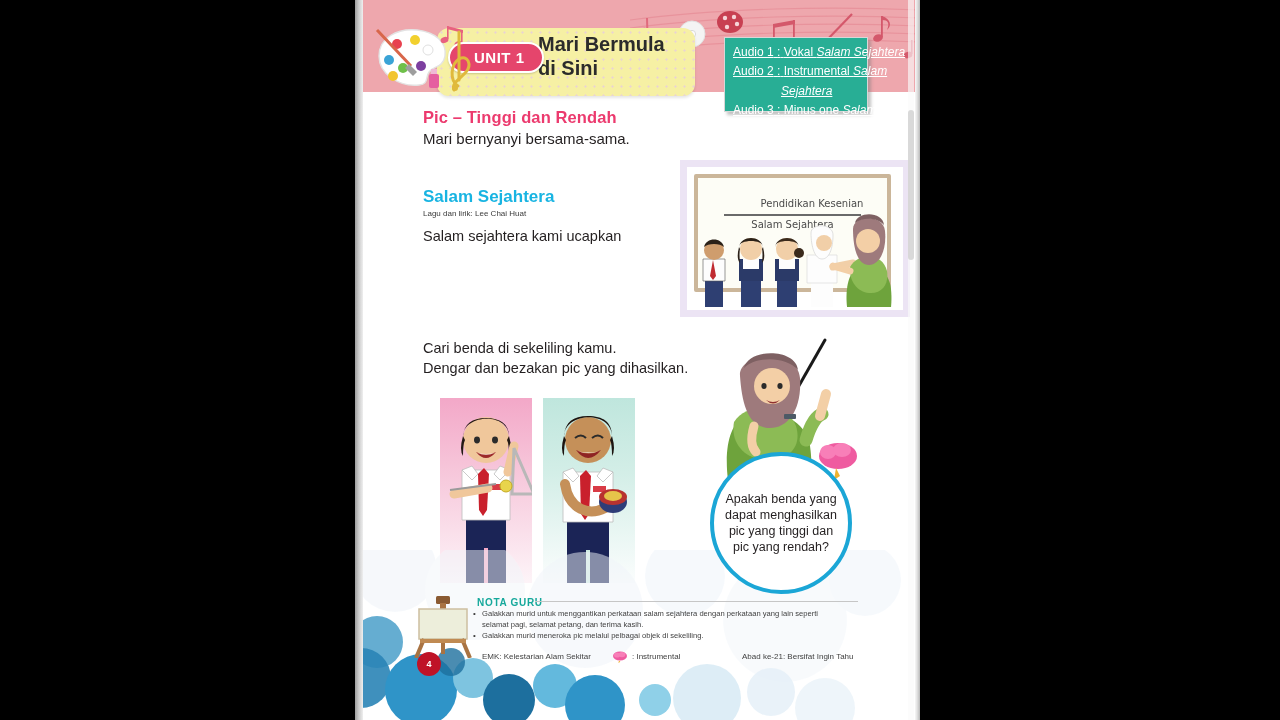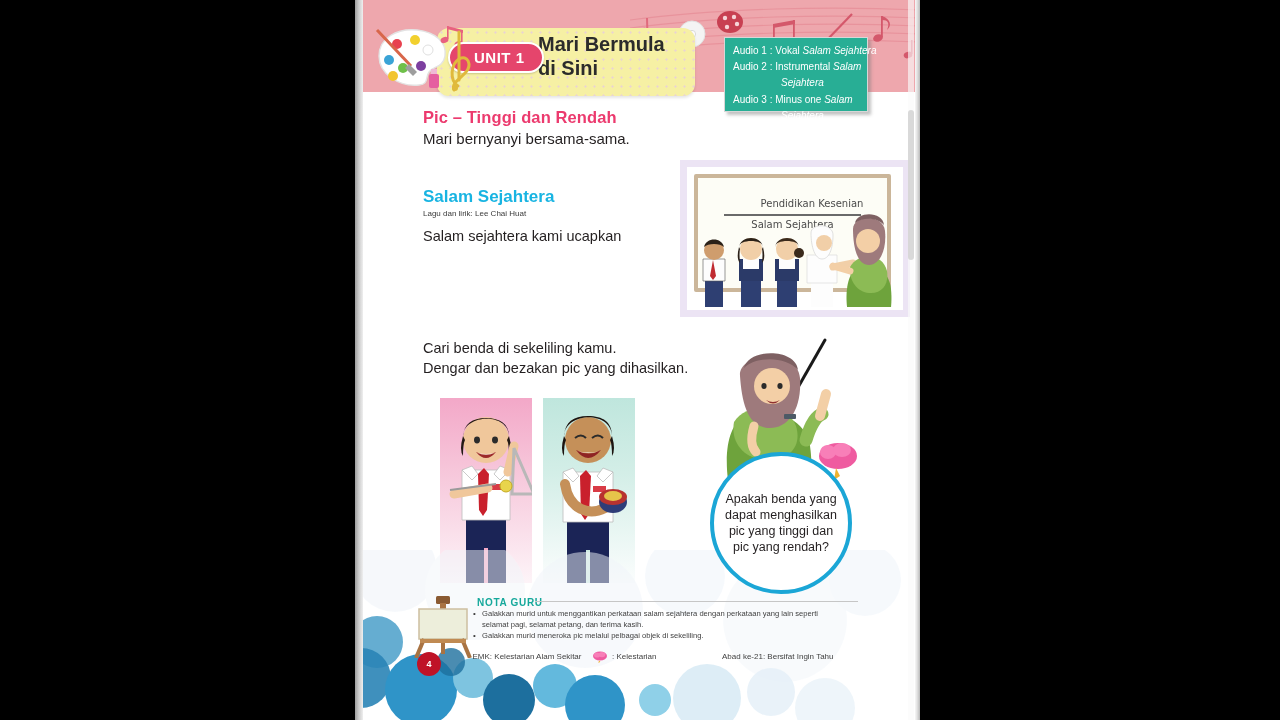--- a/index.html
+++ b/index.html
@@ -80,21 +80,21 @@
     font-family:"Liberation Sans", sans-serif;
   }
 
   
   .audio-box {
     position:absolute; left:369px; top:37px; width:144px; height:75px;
     background:#28ae95; border:1.5px solid #d7d7d7; z-index:12;
     box-shadow: 3px 3px 3px rgba(120,120,120,.45);
     padding:5px 6px 4px 8px;
   }
-  .audio-line { color:#ffffff; font-size:10px; line-height:1.62; white-space:nowrap; }
+  .audio-line { color:#ffffff; font-size:12px; line-height:1.62; white-space:nowrap;text-decoration:underline; }
   .audio-line i { font-style:italic; }
   .audio-ind { padding-left:48px; }
 
   
   .h-pink {
     position:absolute; left:68px; top:108px;
     font-size:16.5px; font-weight:bold; color:#ec3a6e; letter-spacing:.1px;
   }
   .p-mari {
     position:absolute; left:68px; top:130px;
@@ -154,22 +154,22 @@
     color:#15a89b; letter-spacing:.7px; z-index:20;
   }
   .nota-rule { position:absolute; left:180px; top:601px; right:62px; height:1px; background:#c6c6c6; z-index:20;}
   .nota-list { position:absolute; left:118px; top:609px; width:372px; z-index:20; }
   .nota-list li {
     list-style:none; position:relative; padding-left:9px;
     font-size:7.6px; color:#3f3f3f; line-height:1.42;
   }
   .nota-list li::before { content:"\2022"; position:absolute; left:0; top:-1px; font-size:8px; color:#3f3f3f;}
   .nota-meta {
-    position:absolute; left:107px; top:650px; right:55px; z-index:20;
-    font-size:8px; color:#3f3f3f; display:flex; align-items:center;text-align:center;
+    position:absolute; left:127px; top:650px; right:55px; z-index:20;
+    font-size:8px; color:#3f3f3f; display:flex; align-items:center;
   }
   .nota-meta .m1 { width:130px; }
   .nota-meta .brainwrap { display:flex; align-items:center; width:130px; }
   .nota-meta .m2 { margin-left:4px; }
 
   .easel { position:absolute; left:57px; top:596px; width:62px; height:62px; z-index:21; }
   .easel-code {
     position:absolute; left:0; right:0; top:24px; text-align:center;
     font-size:9px; color:#4a4a4a; font-weight:600;
   }
@@ -477,21 +477,21 @@
     </ul>
     <div class="nota-meta">
       <span class="m1">EMK: Kelestarian Alam Sekitar</span>
       <span class="brainwrap">
         <svg width="16" height="13" viewBox="0 0 16 13">
           <ellipse cx="8" cy="6" rx="7" ry="4.6" fill="#ef5ba0"></ellipse>
           <ellipse cx="5" cy="5" rx="3" ry="2.6" fill="#f87fb8"></ellipse>
           <ellipse cx="10" cy="4.6" rx="3.4" ry="2.6" fill="#f87fb8"></ellipse>
           <path d="M7 10.5 L6.4 13 L8.4 11.8 Z" fill="#f0b32e"></path>
         </svg>
-        <span class="m2">: Kelestarian</span>
+        <span class="m2">: Instrumental</span>
       </span>
       <span>Abad ke-21: Bersifat Ingin Tahu</span>
     </div>
 
     <svg class="easel" viewBox="0 0 62 62">
       <rect x="24" y="0" width="14" height="8" rx="1.5" fill="#8a5a32"></rect>
       <rect x="28" y="7" width="6" height="7" fill="#a97342"></rect>
       <rect x="7" y="13" width="48" height="30" fill="#edeedb" stroke="#cdbfa0" stroke-width="1.5"></rect>
       <path d="M12 43 L4 62" stroke="#a97342" stroke-width="4"></path>
       <path d="M50 43 L58 62" stroke="#a97342" stroke-width="4"></path>

